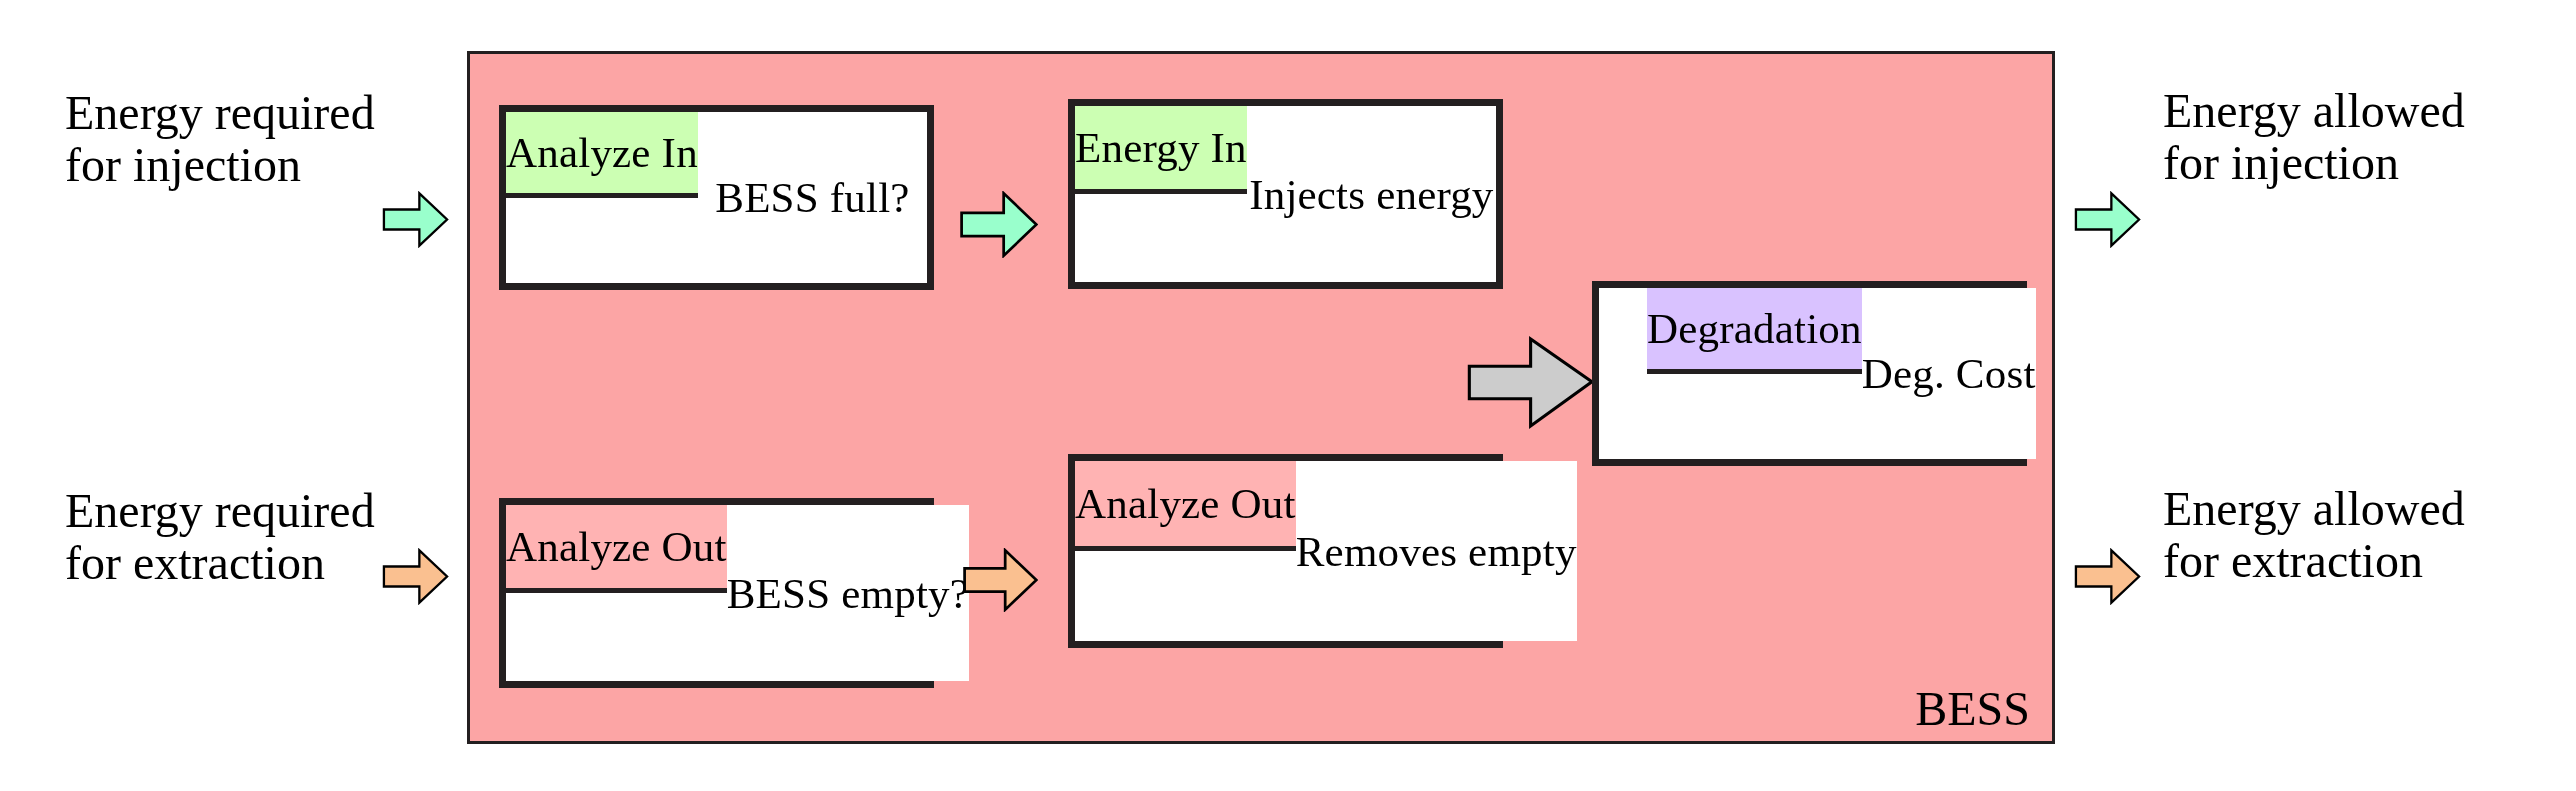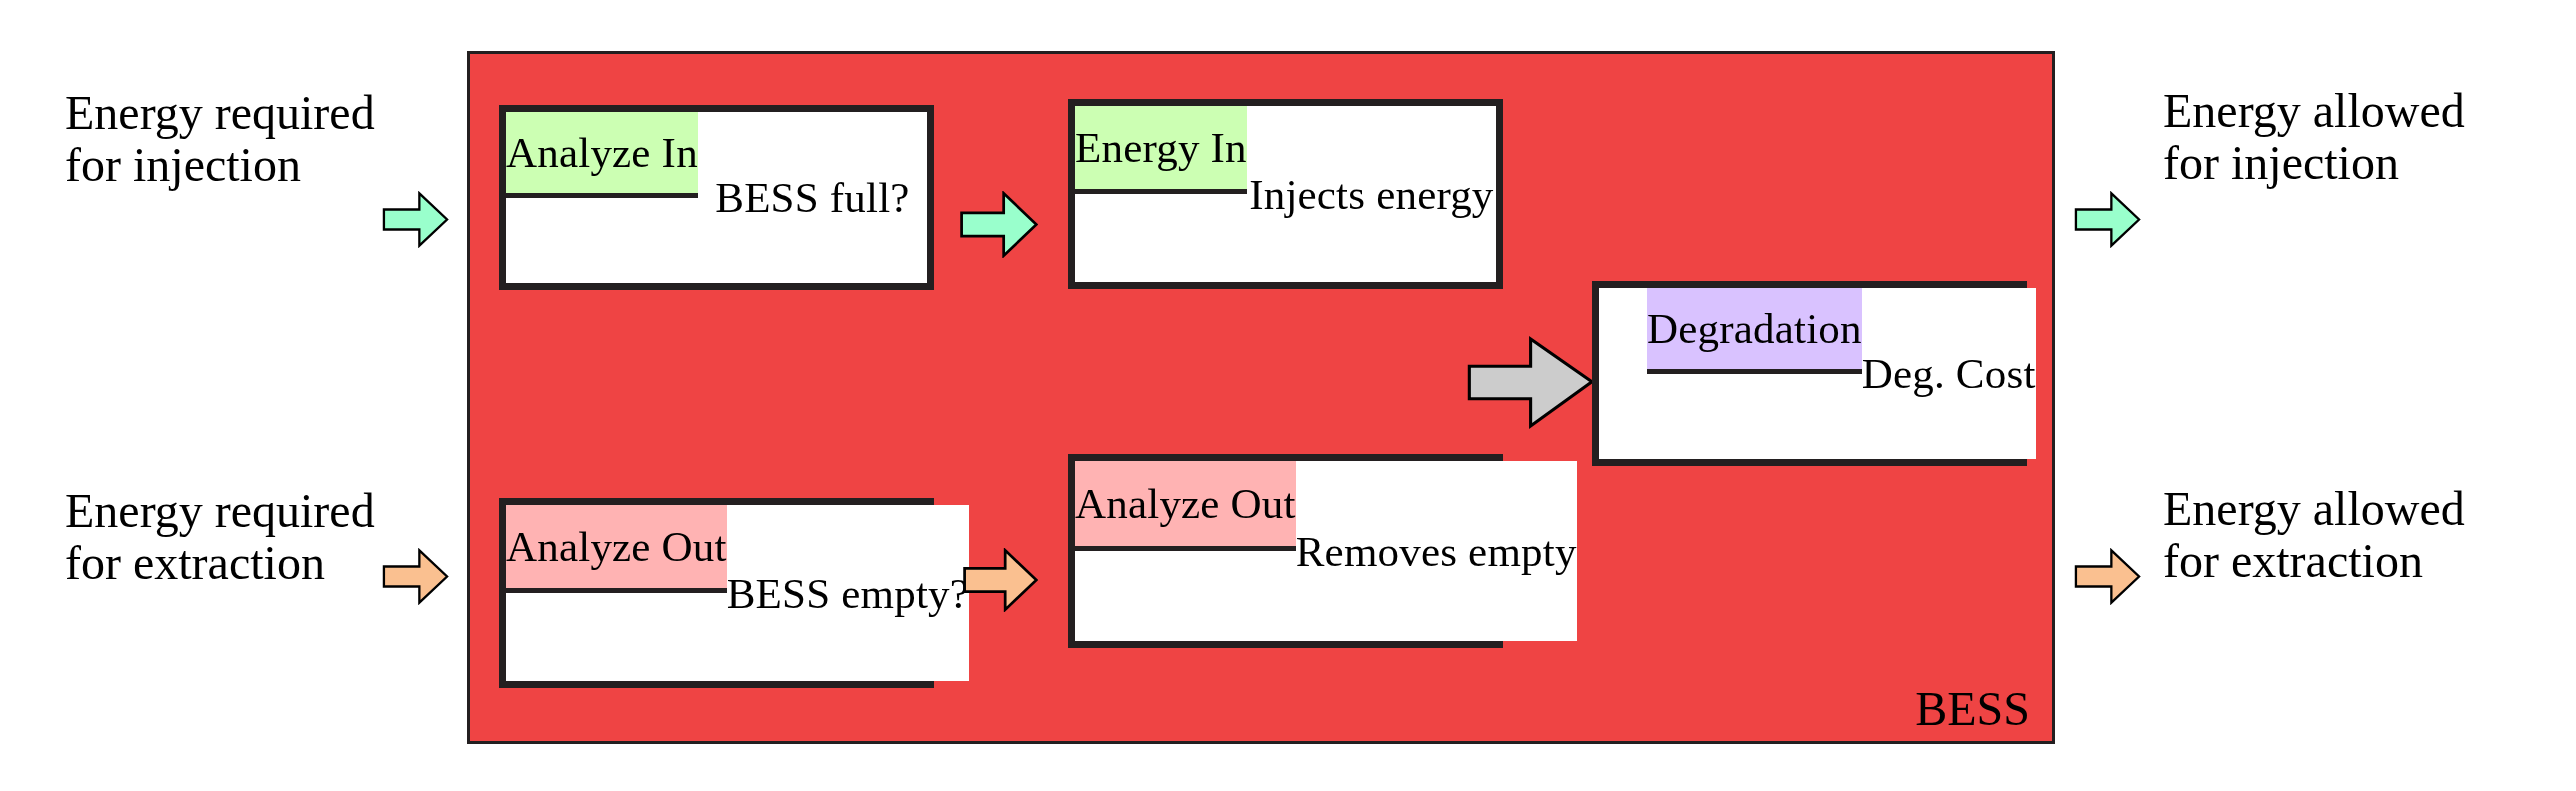--- a/index.html
+++ b/index.html
@@ -20,21 +20,21 @@
 
   
   .bess-container {
     position: absolute;
     left: 467px;
     top: 51px;
     width: 1588px;
     height: 693px;
     border: 3.9px solid #231f20;
     box-sizing: border-box;
-    background: #ef4444;
+    background: #fca5a5;
   }
   .bess-label {
     position: absolute;
     right: 22px;
     bottom: 7.8px;
     font-size: 48px;
     line-height: 1;
     color: #000000;
     white-space: nowrap;
   }

